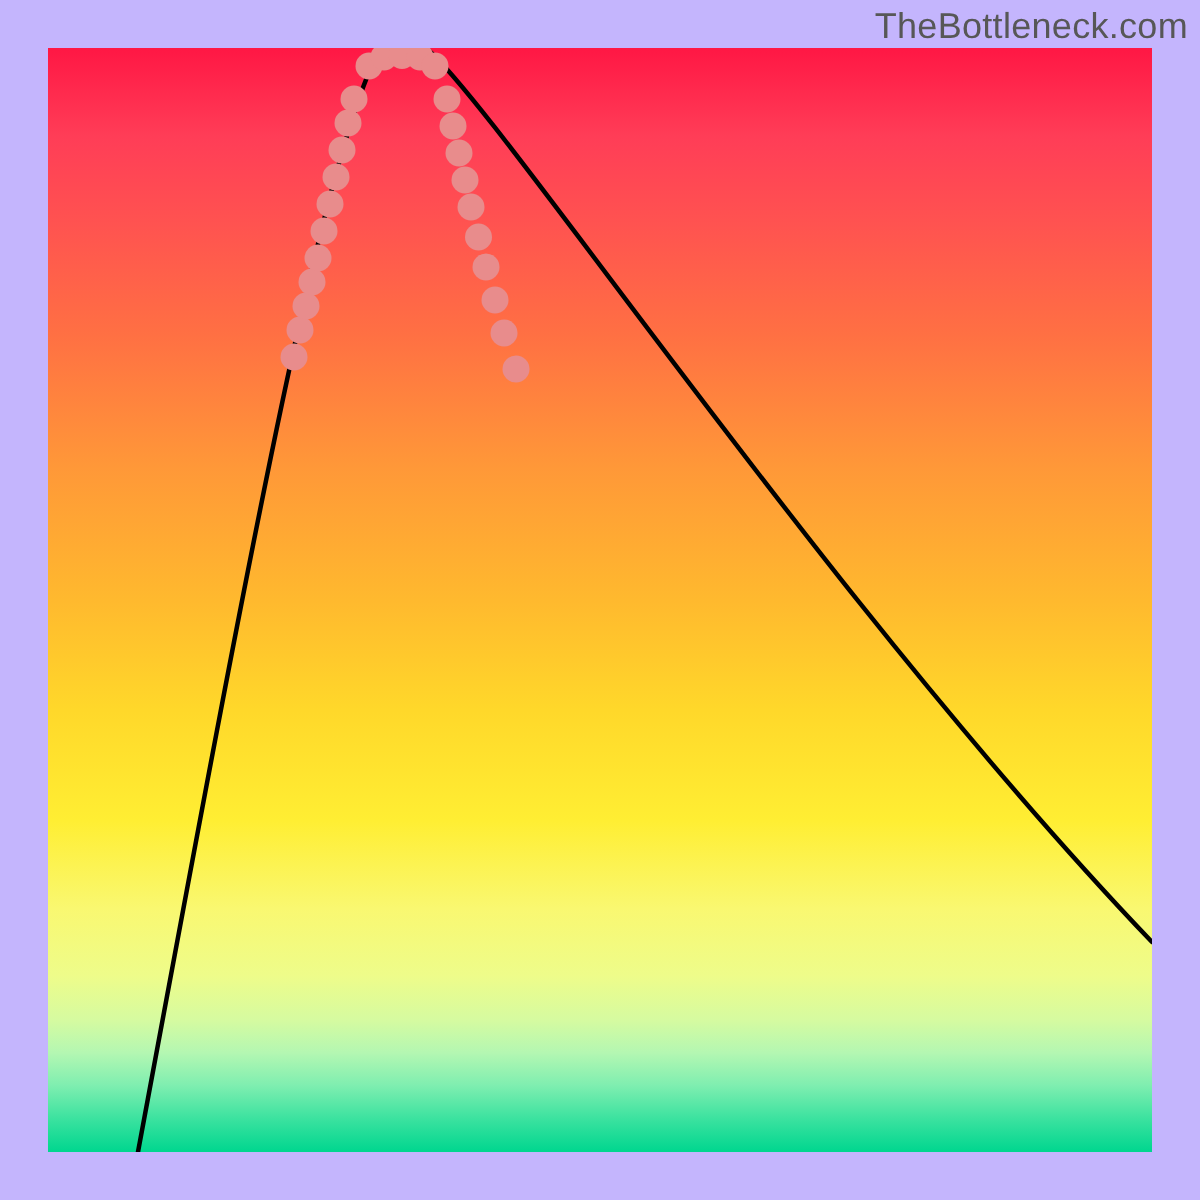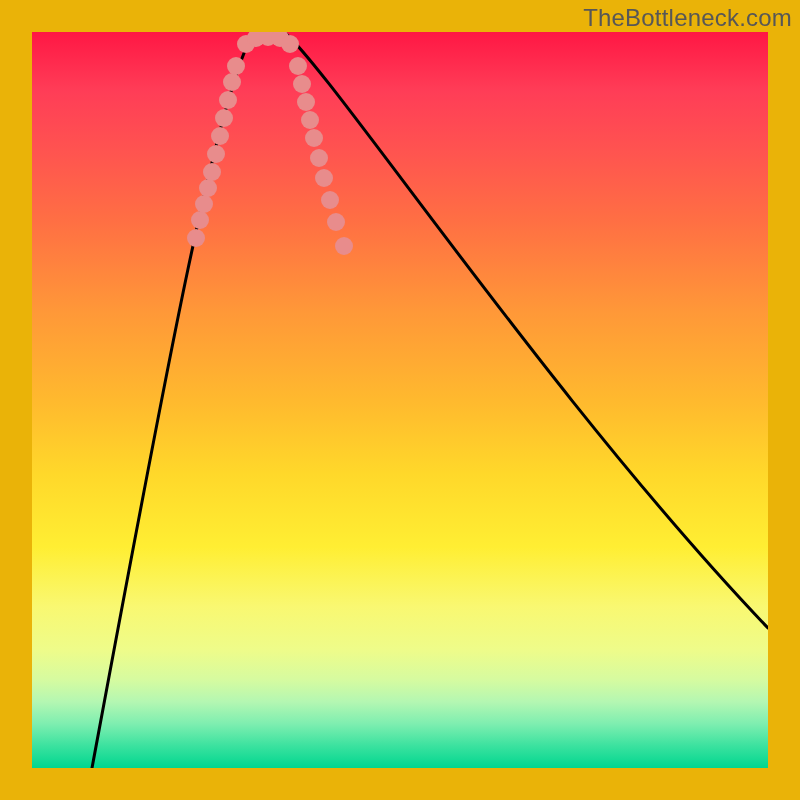--- a/index.html
+++ b/index.html
@@ -10,21 +10,21 @@
     overflow: hidden;
     background: #000;
     font-family: Arial, Helvetica, sans-serif;
   }
   .frame {
     position: absolute;
     left: 0;
     top: 0;
     width: 800px;
     height: 800px;
-    background: #eab308;
+    background: #c4b5fd;
   }
   .plot-area {
     position: absolute;
     left: 32px;
     top: 32px;
     width: 736px;
     height: 736px;
     background: linear-gradient(to bottom,
       #ff1744 0%,
       #ff3d57 8%,

